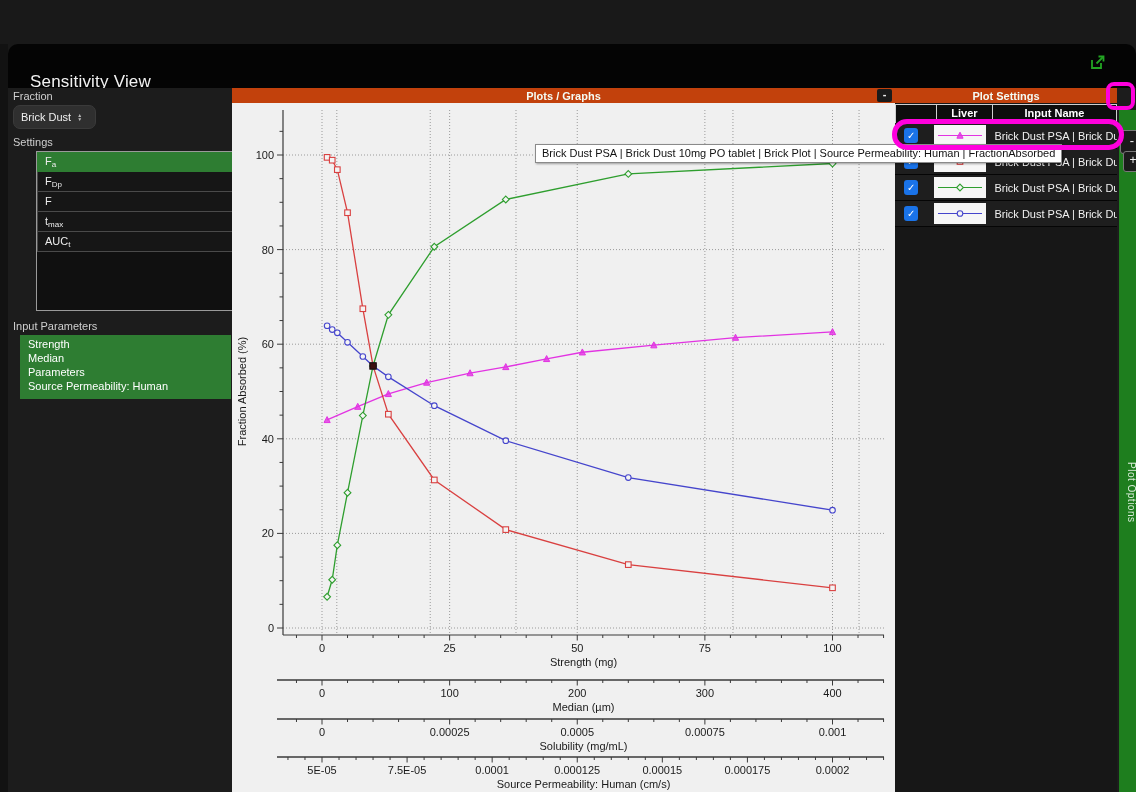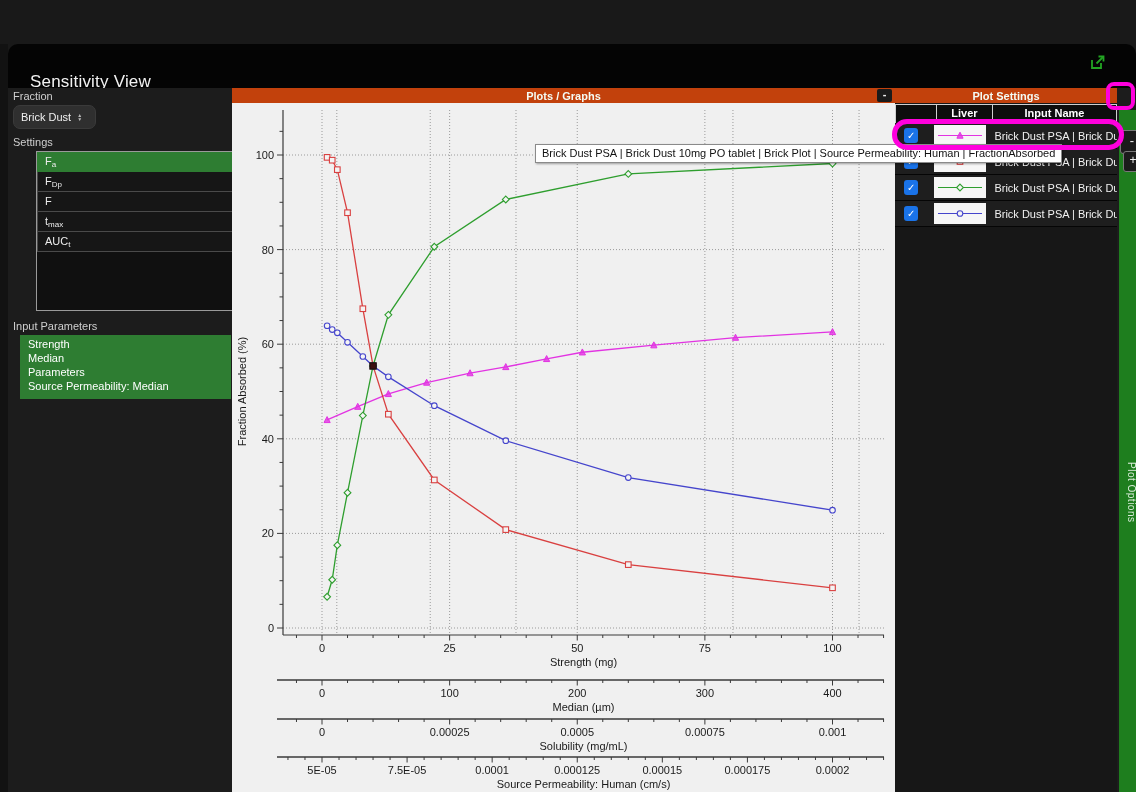--- a/index.html
+++ b/index.html
@@ -105,21 +105,21 @@
           <div class="result-row"><span>F</span></div>
           <div class="result-row"><span>t</span><span class="sub">max</span></div>
           <div class="result-row"><span>AUC</span><span class="sub">t</span></div>
           <div id="results-scrollthumb" class="abs"></div>
       </div>
       <div id="params-label" class="abs side-label">Input Parameters</div>
       <div id="params-box" class="abs">
           <div class="param-row">Strength</div>
           <div class="param-row">Median</div>
           <div class="param-row">Parameters</div>
-          <div class="param-row">Source Permeability: Median</div>
+          <div class="param-row">Source Permeability: Human</div>
         </div>
     </div>
 
     <div id="chart-panel" class="abs">
       <div class="green-header">
         <span>Plots / Graphs</span>
         <div id="plots-collapse">-</div>
       </div>
       <div id="chart-svg-holder" class="abs"><svg width="663" height="689" viewBox="0 0 663 689">
             <line x1="51" y1="525" x2="652" y2="525" stroke="#9a9a9a" stroke-width="1" stroke-dasharray="1,2"></line>

